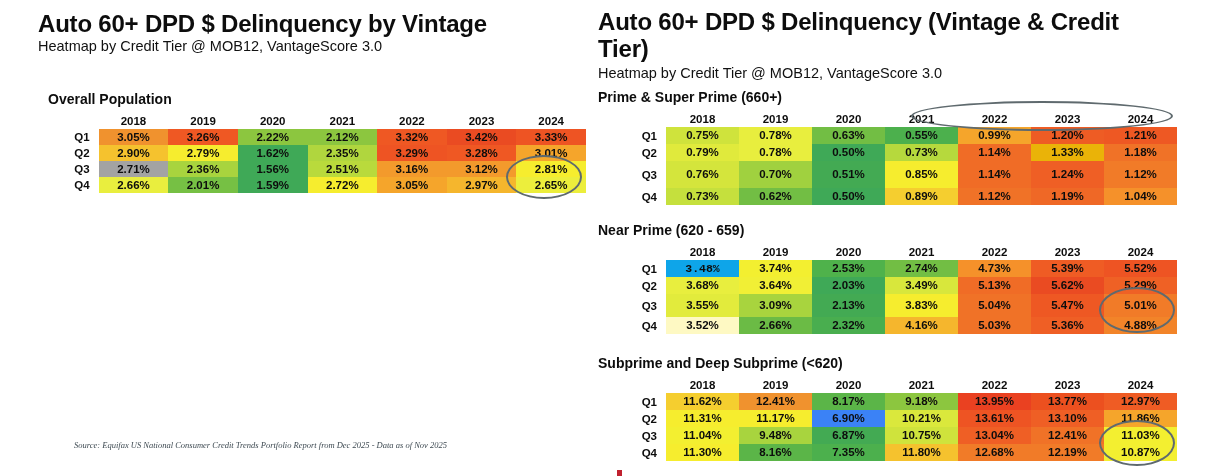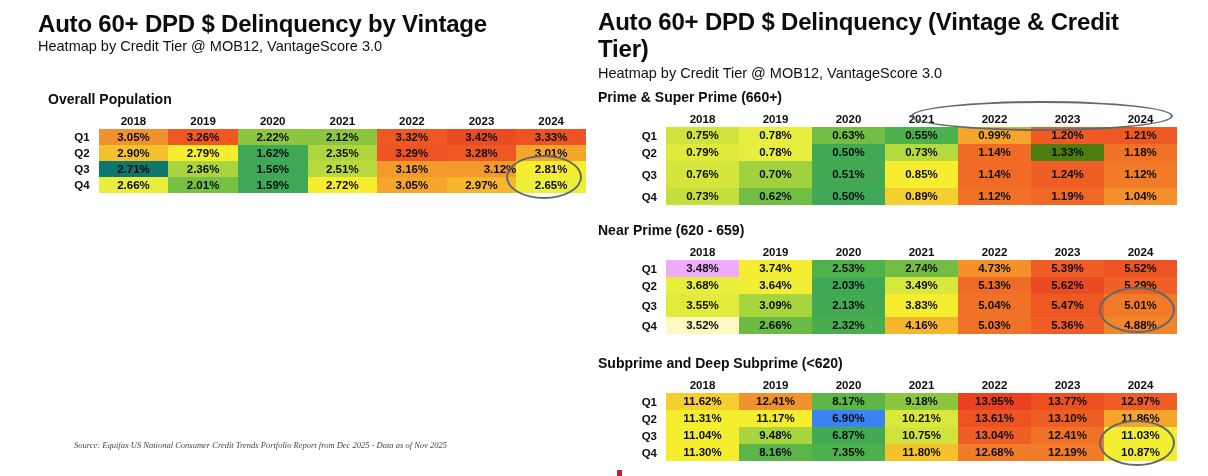--- a/index.html
+++ b/index.html
@@ -143,26 +143,26 @@
             <td class="cell" style="background: rgb(245, 194, 46); height: 16px; line-height: 16px;">2.90%</td>
             <td class="cell" style="background: rgb(246, 237, 46); height: 16px; line-height: 16px;">2.79%</td>
             <td class="cell" style="background: rgb(63, 169, 87); height: 16px; line-height: 16px;">1.62%</td>
             <td class="cell" style="background: rgb(176, 214, 62); height: 16px; line-height: 16px;">2.35%</td>
             <td class="cell" style="background: rgb(238, 84, 35); height: 16px; line-height: 16px;">3.29%</td>
             <td class="cell" style="background: rgb(239, 88, 35); height: 16px; line-height: 16px;">3.28%</td>
             <td class="cell" style="background: rgb(245, 165, 43); height: 16px; line-height: 16px;">3.01%</td>
           </tr>
           <tr>
             <td class="qlabel" style="height: 16px;">Q3</td>
-            <td class="cell" style="background: #0f766e; height: 16px; line-height: 16px;">2.71%</td>
+            <td class="cell" style="background: #a3a3a3; height: 16px; line-height: 16px;">2.71%</td>
             <td class="cell" style="background: rgb(168, 212, 62); height: 16px; line-height: 16px;">2.36%</td>
             <td class="cell" style="background: rgb(63, 169, 87); height: 16px; line-height: 16px;">1.56%</td>
             <td class="cell" style="background: rgb(185, 218, 60); height: 16px; line-height: 16px;">2.51%</td>
             <td class="cell" style="background: rgb(243, 154, 44); height: 16px; line-height: 16px;">3.16%</td>
-            <td class="cell" style="background: rgb(243, 154, 44); height: 16px; line-height: 16px; text-align: right;">3.12%</td>
+            <td class="cell" style="background: rgb(243, 154, 44); height: 16px; line-height: 16px;">3.12%</td>
             <td class="cell" style="background: rgb(246, 237, 46); height: 16px; line-height: 16px;">2.81%</td>
           </tr>
           <tr>
             <td class="qlabel" style="height: 16px;">Q4</td>
             <td class="cell" style="background: rgb(233, 238, 62); height: 16px; line-height: 16px;">2.66%</td>
             <td class="cell" style="background: rgb(118, 192, 68); height: 16px; line-height: 16px;">2.01%</td>
             <td class="cell" style="background: rgb(63, 169, 87); height: 16px; line-height: 16px;">1.59%</td>
             <td class="cell" style="background: rgb(246, 237, 46); height: 16px; line-height: 16px;">2.72%</td>
             <td class="cell" style="background: rgb(245, 165, 43); height: 16px; line-height: 16px;">3.05%</td>
             <td class="cell" style="background: rgb(245, 182, 45); height: 16px; line-height: 16px;">2.97%</td>
@@ -210,21 +210,21 @@
             <td class="cell" style="background: rgb(238, 92, 36); height: 17px; line-height: 17px;">1.20%</td>
             <td class="cell" style="background: rgb(238, 88, 35); height: 17px; line-height: 17px;">1.21%</td>
           </tr>
           <tr>
             <td class="qlabel" style="height: 17px;">Q2</td>
             <td class="cell" style="background: rgb(224, 234, 60); height: 17px; line-height: 17px;">0.79%</td>
             <td class="cell" style="background: rgb(232, 238, 62); height: 17px; line-height: 17px;">0.78%</td>
             <td class="cell" style="background: rgb(63, 169, 87); height: 17px; line-height: 17px;">0.50%</td>
             <td class="cell" style="background: rgb(182, 217, 61); height: 17px; line-height: 17px;">0.73%</td>
             <td class="cell" style="background: rgb(240, 108, 38); height: 17px; line-height: 17px;">1.14%</td>
-            <td class="cell" style="background: #4d7c0f; height: 17px; line-height: 17px;">1.33%</td>
+            <td class="cell" style="background: #eab308; height: 17px; line-height: 17px;">1.33%</td>
             <td class="cell" style="background: rgb(240, 114, 39); height: 17px; line-height: 17px; margin-top: 14px;">1.18%</td>
           </tr>
           <tr>
             <td class="qlabel" style="height: 17px;">Q3</td>
             <td class="cell" style="background: rgb(212, 229, 60); height: 17px; line-height: 17px;">0.76%</td>
             <td class="cell" style="background: rgb(160, 209, 63); height: 17px; line-height: 17px;">0.70%</td>
             <td class="cell" style="background: rgb(67, 170, 83); height: 17px; line-height: 17px;">0.51%</td>
             <td class="cell" style="background: rgb(246, 237, 46); height: 27px; line-height: 17px;">0.85%</td>
             <td class="cell" style="background: rgb(240, 108, 38); height: 17px; line-height: 17px;">1.14%</td>
             <td class="cell" style="background: rgb(239, 95, 37); height: 17px; line-height: 17px;">1.24%</td>
@@ -258,21 +258,21 @@
             <th class="yr" style="width: 73px;">2020</th>
             <th class="yr" style="width: 73px;">2021</th>
             <th class="yr" style="width: 73px;">2022</th>
             <th class="yr" style="width: 73px;">2023</th>
             <th class="yr" style="width: 73px;">2024</th>
           </tr>
         </thead>
         <tbody>
           <tr>
             <td class="qlabel" style="height: 17px;">Q1</td>
-            <td class="cell" style="background: #f0abfc; height: 17px; line-height: 17px;">3.48%</td>
+            <td class="cell" style="background: #0ea5e9; height: 17px; line-height: 17px; font-family: Liberation Mono, monospace;">3.48%</td>
             <td class="cell" style="background: rgb(243, 239, 48); height: 17px; line-height: 17px;">3.74%</td>
             <td class="cell" style="background: rgb(79, 178, 75); height: 17px; line-height: 17px;">2.53%</td>
             <td class="cell" style="background: rgb(114, 190, 68); height: 17px; line-height: 17px;">2.74%</td>
             <td class="cell" style="background: rgb(245, 145, 42); height: 17px; line-height: 17px;">4.73%</td>
             <td class="cell" style="background: rgb(239, 92, 36); height: 17px; line-height: 17px;">5.39%</td>
             <td class="cell" style="background: rgb(238, 84, 35); height: 17px; line-height: 17px;">5.52%</td>
           </tr>
           <tr>
             <td class="qlabel" style="height: 17px;">Q2</td>
             <td class="cell" style="background: rgb(232, 238, 62); height: 17px; line-height: 17px;">3.68%</td>

